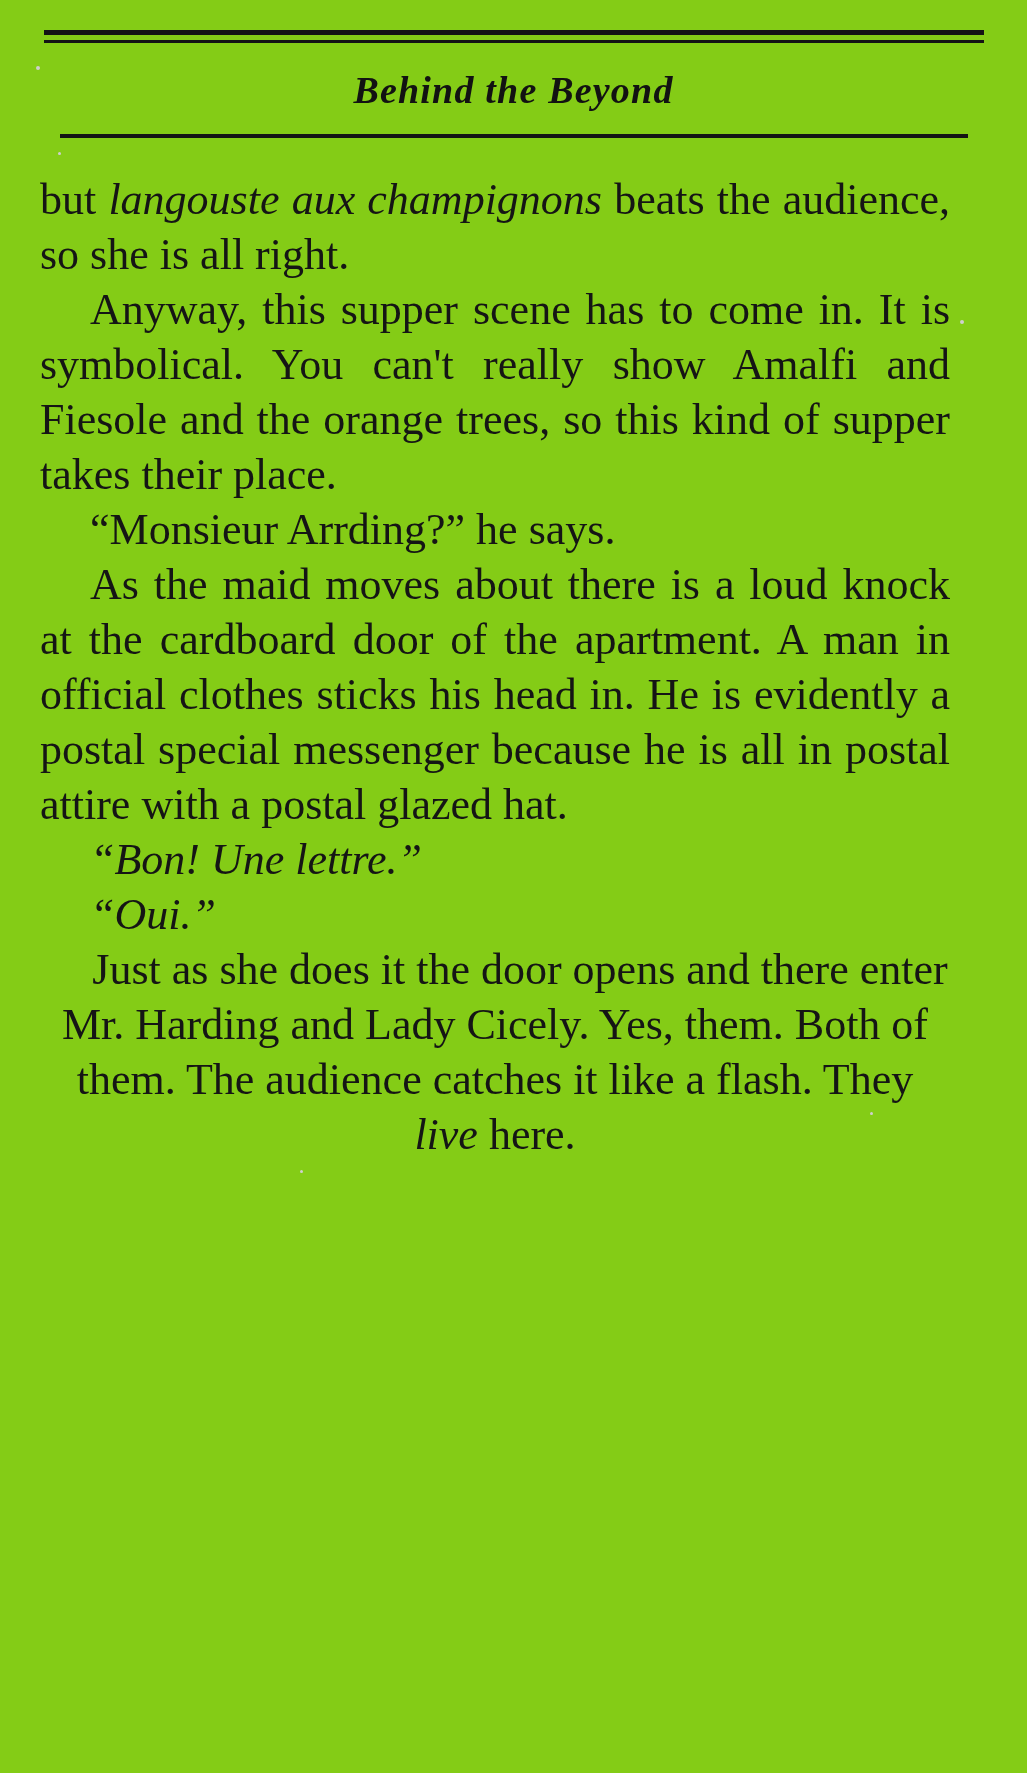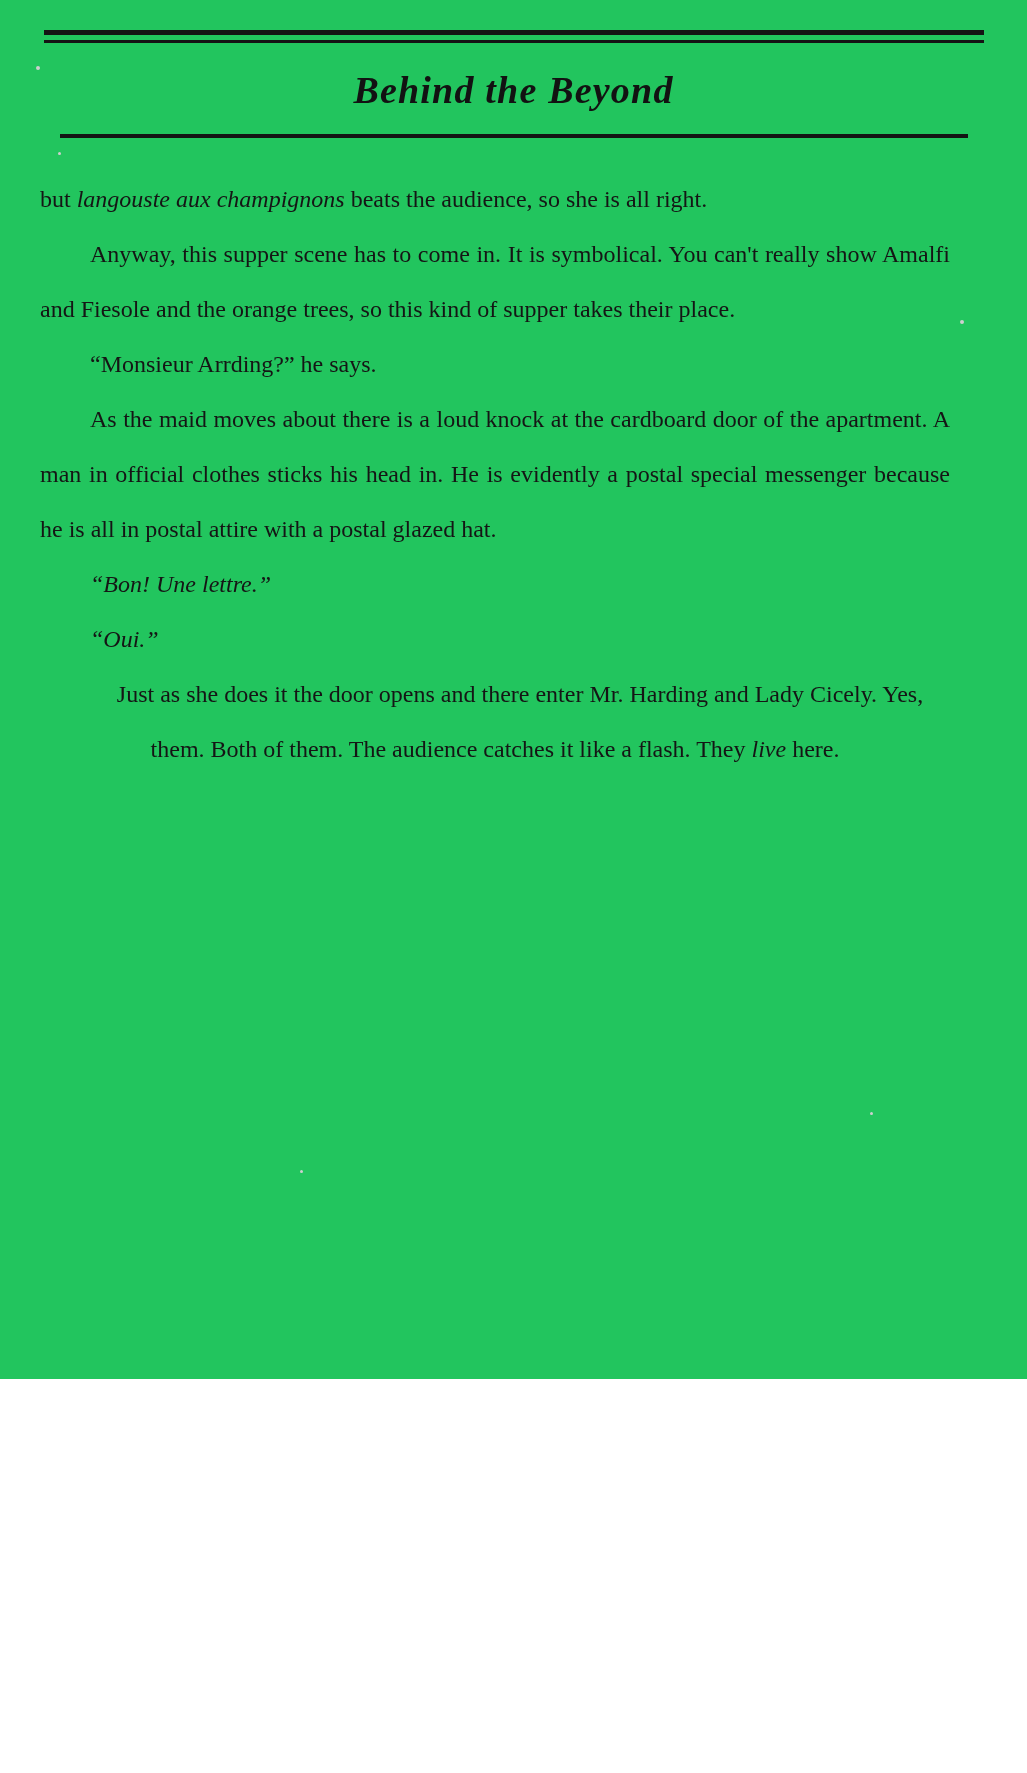--- a/index.html
+++ b/index.html
@@ -12,22 +12,22 @@
     height: 1773px;
     position: relative;
     font-family: "Liberation Serif", serif;
     color: #1b1b1b;
     overflow: hidden;
   }
   .page {
     position: absolute;
     left: 0; top: 0;
     width: 1027px;
-    height: 1379px;
-    background: #22c55e;
+    height: 1773px;
+    background: #84cc16;
   }
   
   .rule-top {
     position: absolute;
     left: 44px;
     top: 30px;
     width: 940px;
     height: 14px;
   }
   .rule-top .thick {
@@ -65,21 +65,21 @@
     top: 134px;
     width: 908px;
     height: 4px;
     background: #141414;
   }
   .body-text {
     position: absolute;
     left: 40px;
     top: 172px;
     width: 910px;
-    font-size: 24px;
+    font-size: 44px;
     line-height: 55px;
     text-align: justify;
     color: #151515;
     font-family: "Liberation Serif", serif;
   }
   .body-text p {
     margin: 0;
     text-indent: 50px;
     text-align: justify;
   }

